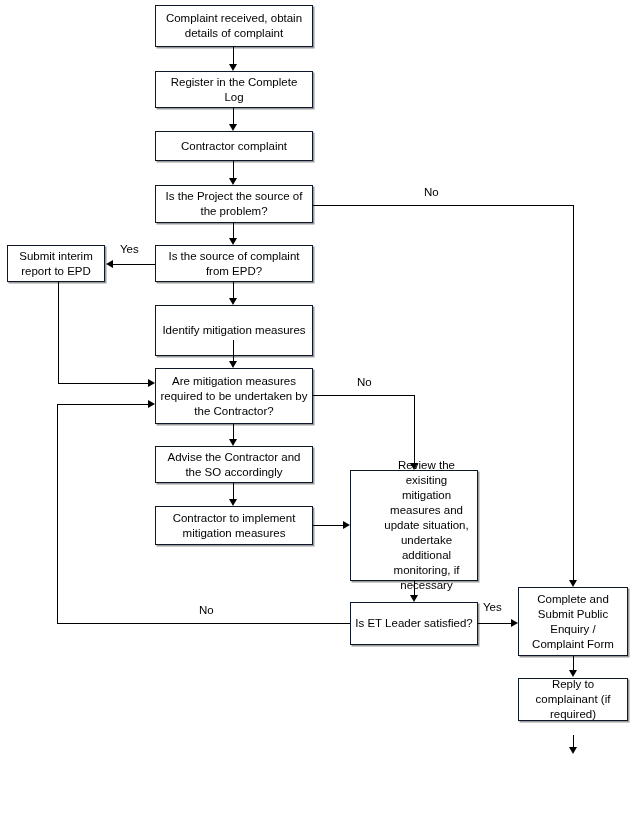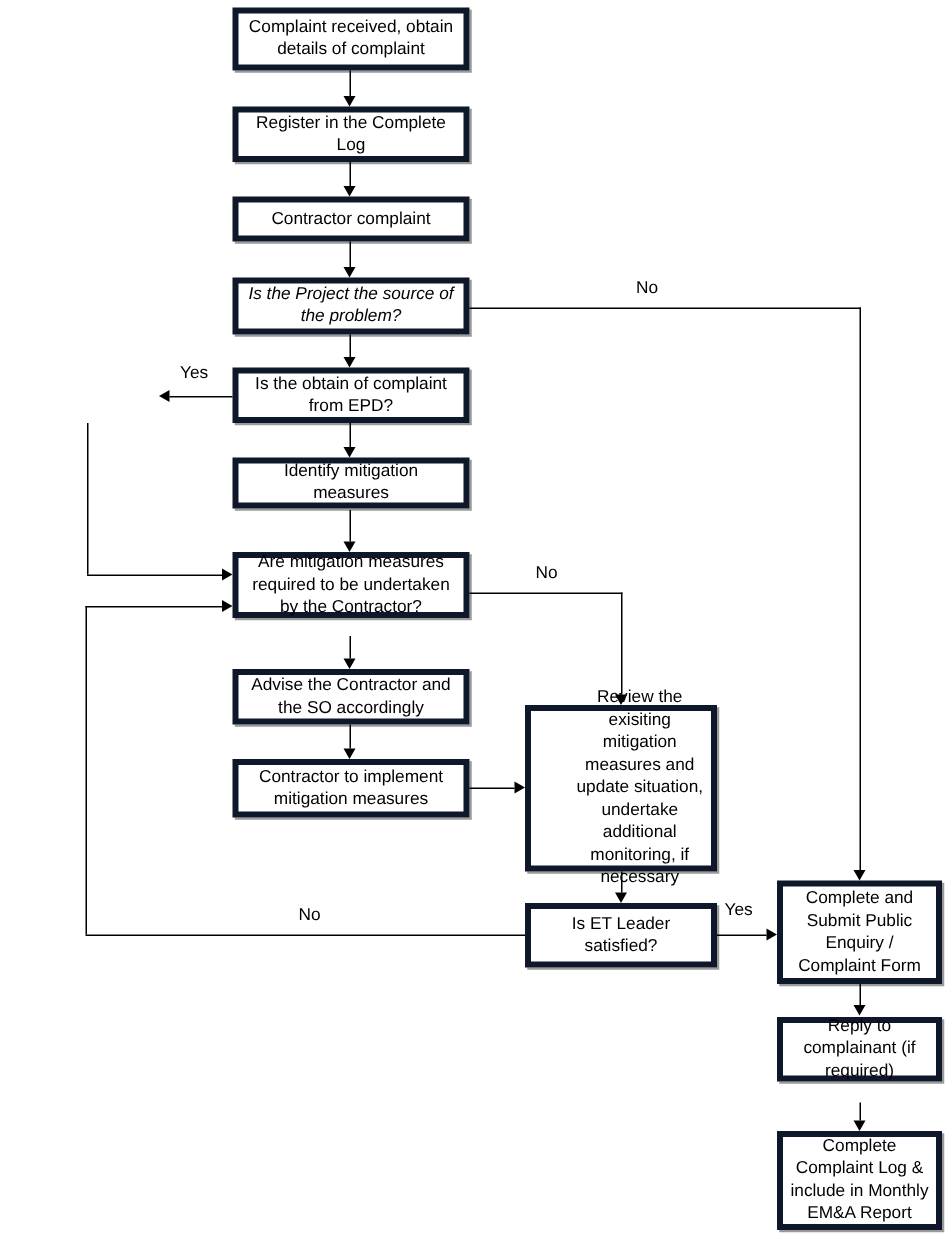--- a/index.html
+++ b/index.html
@@ -16,21 +16,21 @@
     position: relative;
     width: 634px;
     height: 832px;
     background: #ffffff;
     overflow: hidden;
   }
   
   .node {
     position: absolute;
     box-sizing: border-box;
-    border: 4px solid #0f172a;
+    border: 1px solid #0f172a;
     background: #ffffff;
     display: flex;
     align-items: center;
     justify-content: center;
     text-align: center;
     font-size: 11.5px;
     line-height: 15px;
     color: #000000;
     padding: 2px 4px;
     box-shadow: 1.5px 1.5px 0 0 #9a9a9a;
@@ -86,34 +86,37 @@
   </div>
 
   <div class="node" style="left:155px; top:71px; width:158px; height:37px;">
     <span>Register in the Complete Log</span>
   </div>
 
   <div class="node" style="left:155px; top:131px; width:158px; height:30px;">
     <span>Contractor complaint</span>
   </div>
 
-  <div class="node" style="left:155px; top:185px; width:158px; height:38px;font-style:italic;">
+  <div class="node" style="left:155px; top:185px; width:158px; height:38px;">
     <span>Is the Project the source of the problem?</span>
   </div>
 
   <div class="node" style="left:155px; top:245px; width:158px; height:37px;">
-    <span>Is the obtain of complaint from EPD?</span>
-  </div>
-
-
-  <div class="node" style="left:155px; top:305px; width:158px; height:34px;">
+    <span>Is the source of complaint from EPD?</span>
+  </div>
+
+  <div class="node" style="left:7px; top:245px; width:98px; height:37px;">
+    <span>Submit interim report to EPD</span>
+  </div>
+
+  <div class="node" style="left:155px; top:305px; width:158px; height:51px;">
     <span>Identify mitigation measures</span>
   </div>
 
-  <div class="node" style="left:155px; top:368px; width:158px; height:44px;">
+  <div class="node" style="left:155px; top:368px; width:158px; height:56px;">
     <span>Are mitigation measures required to be undertaken by the Contractor?</span>
   </div>
 
   <div class="node" style="left:155px; top:506px; width:158px; height:39px;">
     <span>Contractor to implement mitigation measures</span>
   </div>
 
   <div class="node" style="left:155px; top:446px; width:158px; height:37px;">
     <span>Advise the Contractor and the SO accordingly</span>
   </div>
@@ -127,23 +130,20 @@
   </div>
 
   <div class="node" style="left:350px; top:602px; width:128px; height:43px;">
     <span>Is ET Leader satisfied?</span>
   </div>
 
   <div class="node" style="left:518px; top:678px; width:110px; height:43px;">
     <span>Reply to complainant (if required)</span>
   </div>
 
-  <div class="node" style="left:518px; top:754px; width:110px; height:66px;">
-    <span>Complete Complaint Log &amp; include in Monthly EM&amp;A Report</span>
-  </div>
 
   <div class="ln v" style="left:233px; top:47px; height:17px;"></div>
   <div class="arrow down" style="left:229px; top:64px;"></div>
 
   <div class="ln v" style="left:233px; top:108px; height:16px;"></div>
   <div class="arrow down" style="left:229px; top:124px;"></div>
 
   <div class="ln v" style="left:233px; top:161px; height:17px;"></div>
   <div class="arrow down" style="left:229px; top:178px;"></div>
 

